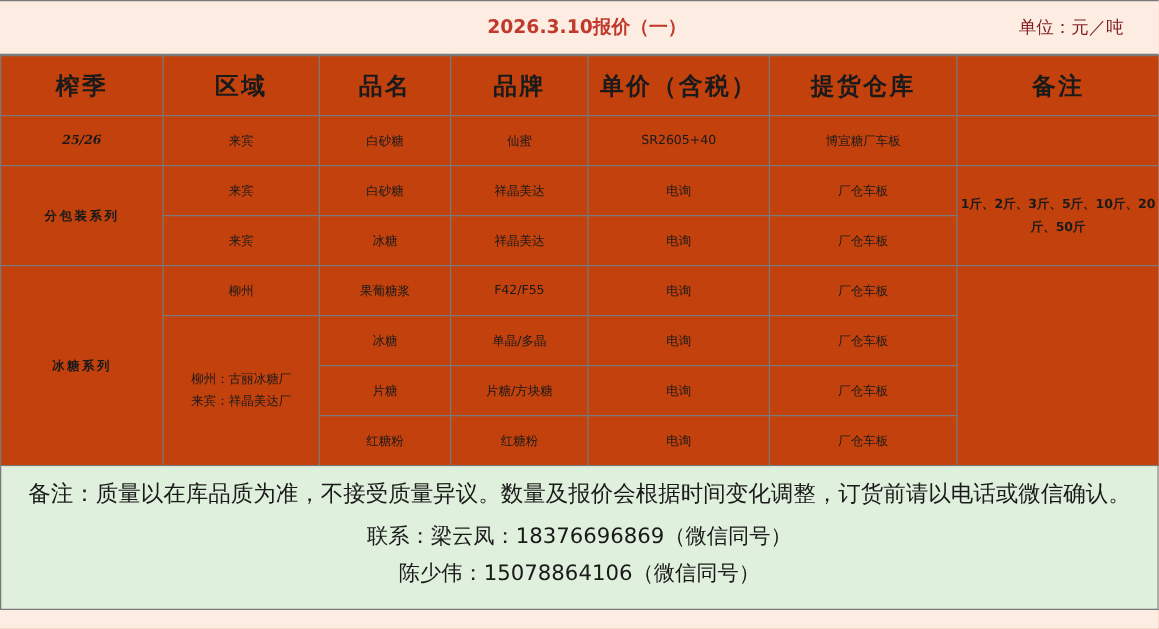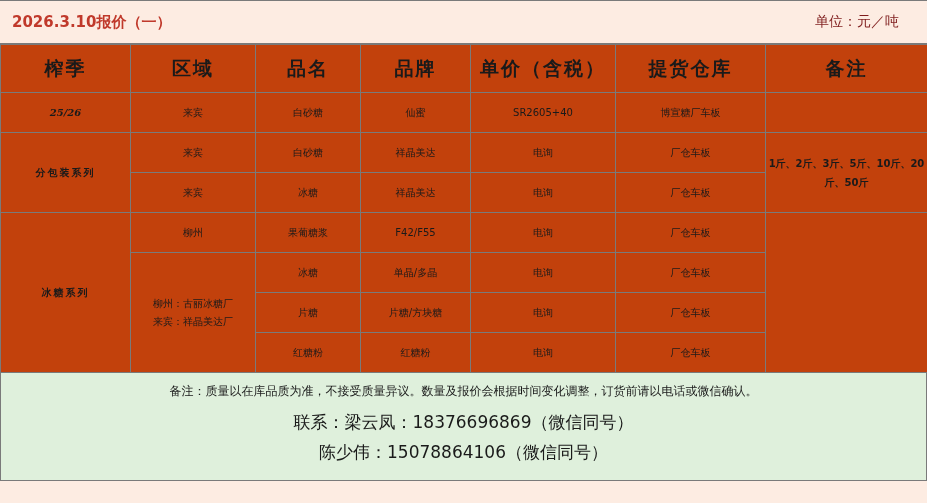--- a/index.html
+++ b/index.html
@@ -42,20 +42,21 @@
     height: 42px;
     border-top: 1px solid #7a7a7a;
     border-bottom: 1px solid #7a7a7a;
     background: #fdece2;
   }
   .subheader .date {
     position: absolute;
     left: 12px; right: 0;
     top: 50%;
     transform: translateY(-50%);
+    text-align: center;
     font-size: 15px;
     font-weight: bold;
     color: #c0392b;
   }
   .subheader .unit {
     position: absolute;
     right: 28px;
     top: 50%;
     transform: translateY(-50%);
     font-size: 14px;
@@ -112,21 +113,21 @@
   }
   
   .footer {
     background: #dff0dc;
     border: 1px solid #7a7a7a;
     border-top: none;
     padding: 10px 0 12px 0;
     text-align: center;
   }
   .footer .remark {
-    font-size: 12px;
+    font-size: 18px;
     color: #1a1a1a;
     margin-bottom: 8px;
   }
   .footer .contact {
     font-size: 17px;
     color: #1a1a1a;
     line-height: 1.75;
   }
 </style>
 </head>

